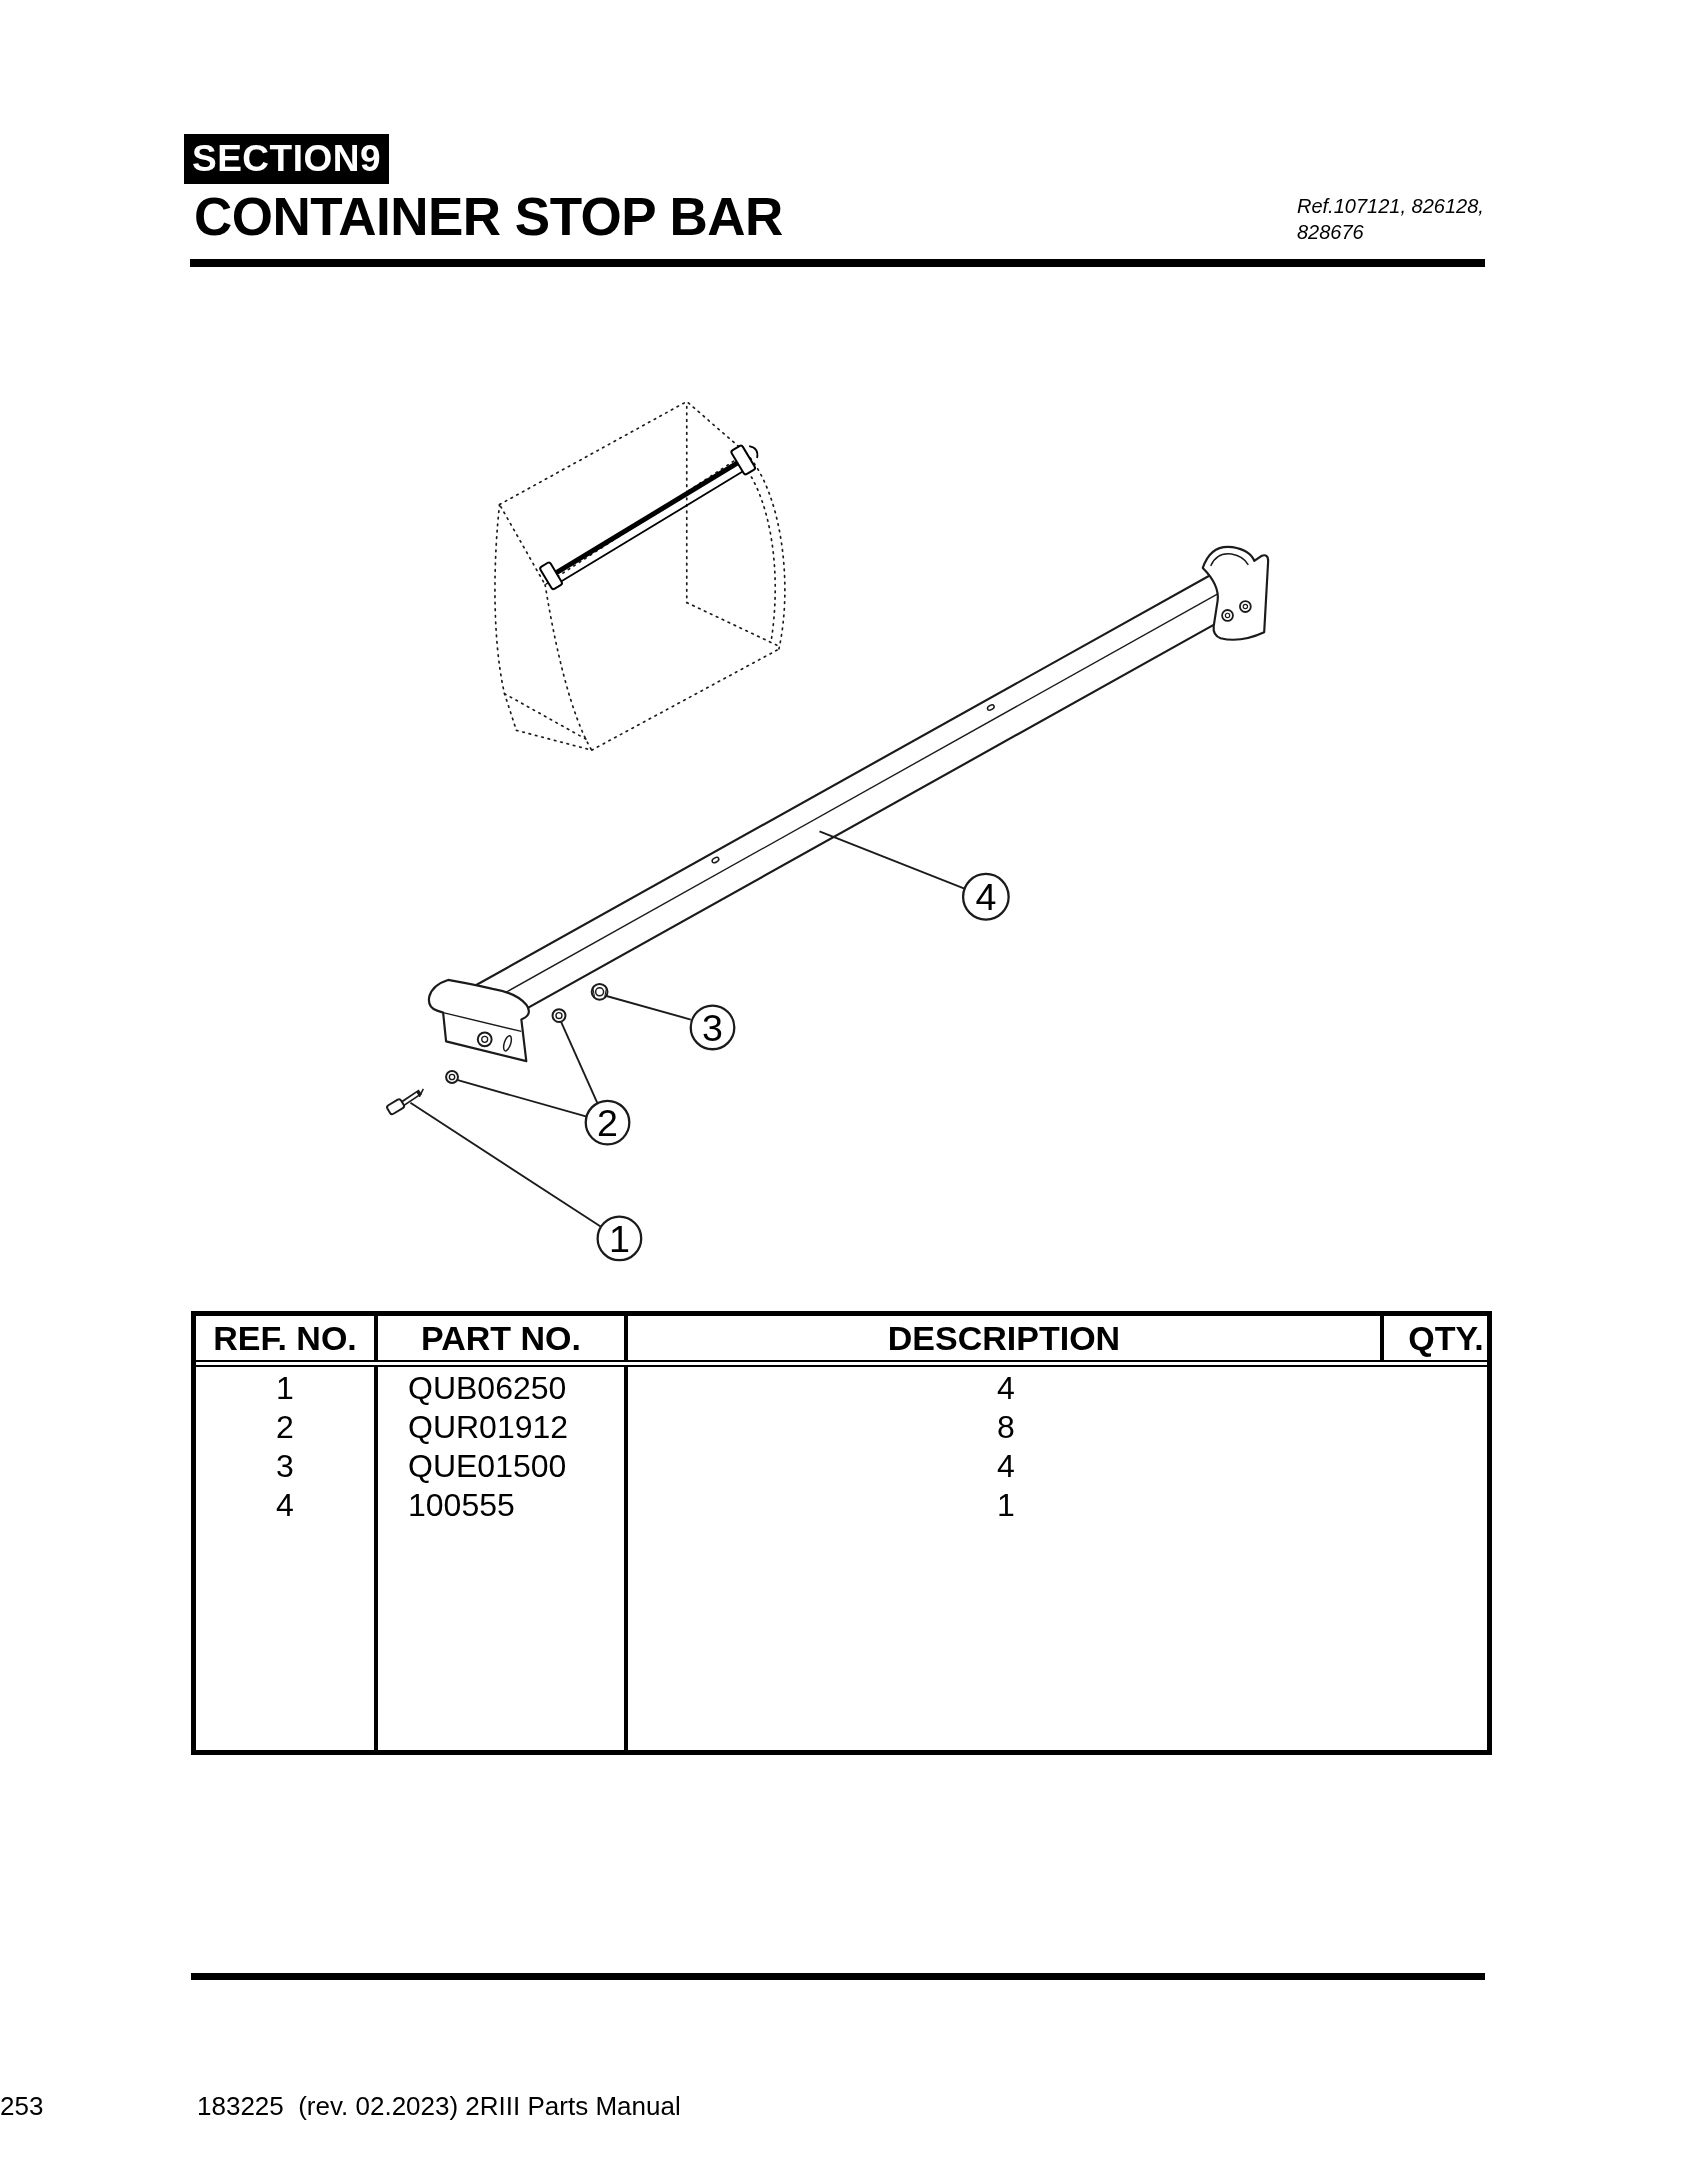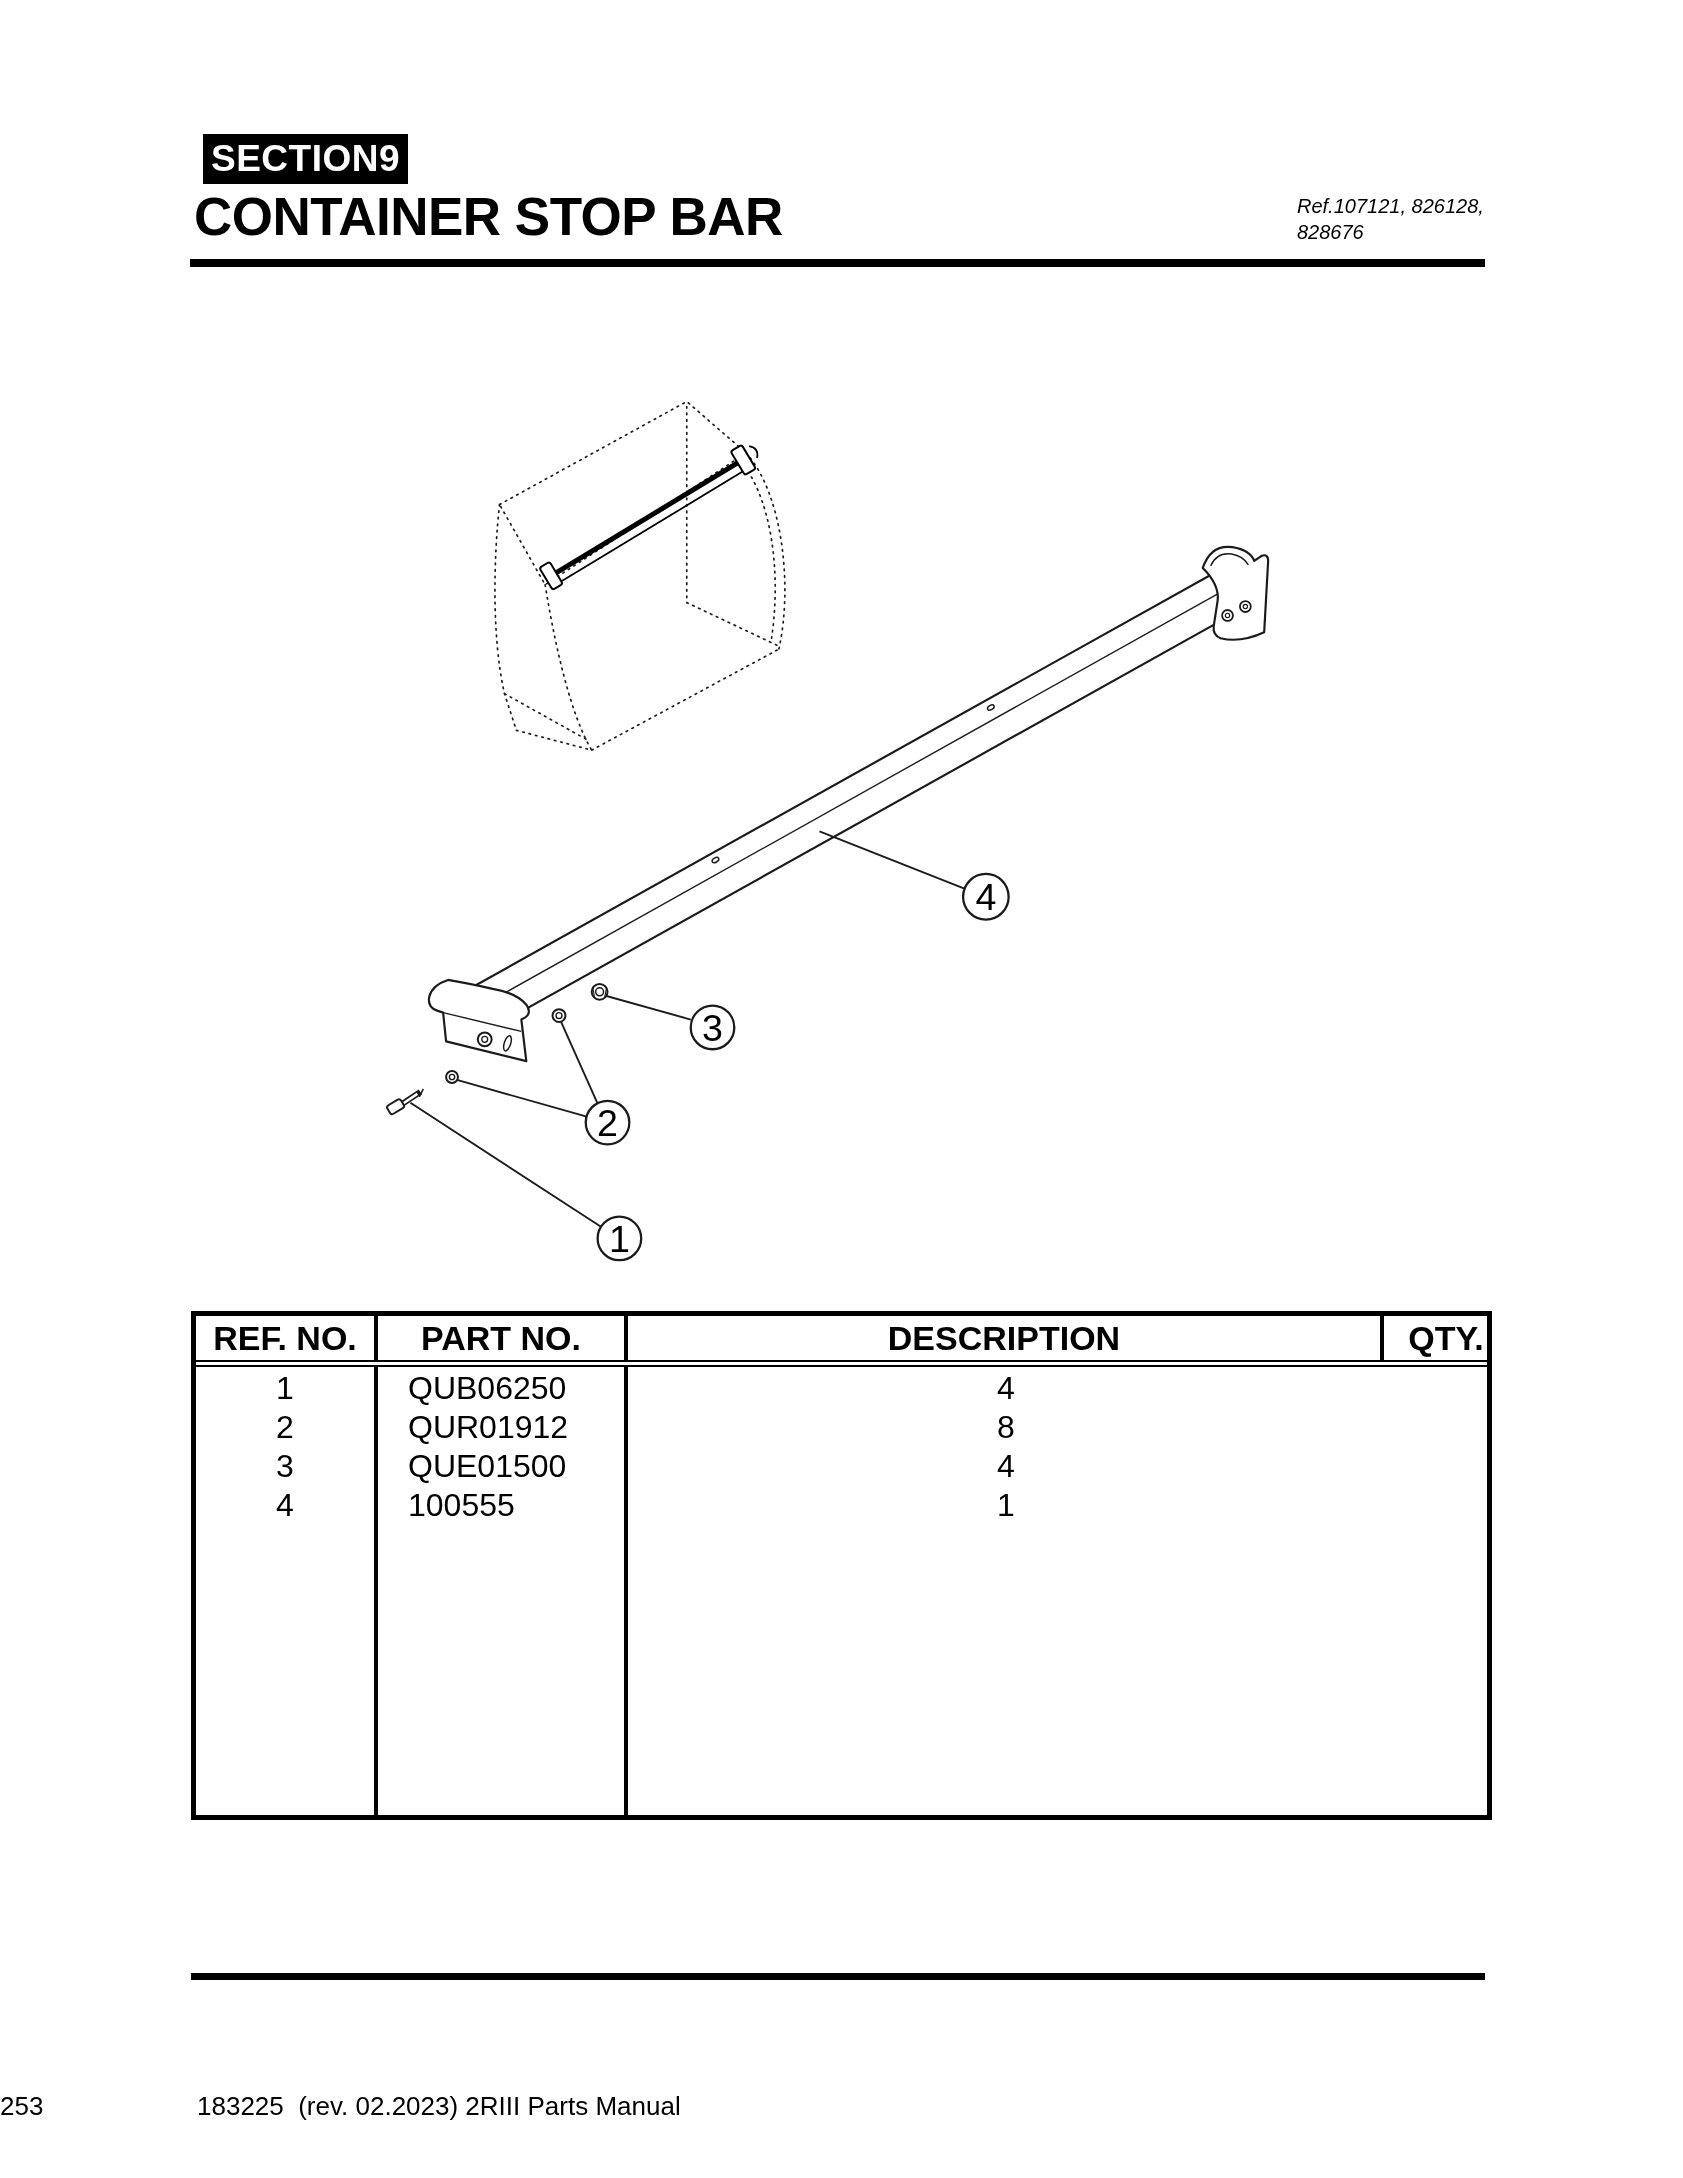--- a/index.html
+++ b/index.html
@@ -4,21 +4,21 @@
 <style>
   html,body{margin:0;padding:0;background:#fff;}
   body{
     width:1683px;height:2178px;position:relative;overflow:hidden;
     font-family:"Liberation Sans", sans-serif;color:#000;
   }
   .page{position:absolute;inset:0;background:#ffffff;}
 
   
   .section-badge{
-    position:absolute;left:203px;top:134px;width:205px;height:50px;
+    position:absolute;left:184px;top:134px;width:205px;height:50px;
     background:#000;color:#fff;display:flex;align-items:center;
     font-weight:bold;font-size:37px;letter-spacing:0.5px;
   }
   .section-badge .lbl{margin-left:8px;}
   .section-badge .num{margin-left:auto;margin-right:16px;}
   .page-title{
     position:absolute;left:194px;top:186px;margin:0;
     font-size:53px;font-weight:bold;letter-spacing:-0.5px;white-space:nowrap;
   }
   .ref-note{
@@ -27,21 +27,21 @@
   }
   .header-rule{
     position:absolute;left:190px;top:259px;width:1295px;height:8px;background:#000;
   }
 
   
   .diagram{position:absolute;left:248px;top:347px;}
 
   
   .parts-table{
-    position:absolute;left:191px;top:1311px;width:1301px;height:509px;
+    position:absolute;left:191px;top:1311px;width:1301px;height:444px;
     border:5px solid #000;box-sizing:border-box;background:#fff;
   }
   .thead{
     display:grid;grid-template-columns:182px 250px 756px 1fr;
     height:44px;border-bottom:7px double #000;
   }
   .thead .hcell{
     box-sizing:border-box;border-right:4px solid #000;
     display:flex;align-items:center;justify-content:center;
     font-weight:bold;font-size:34px;

